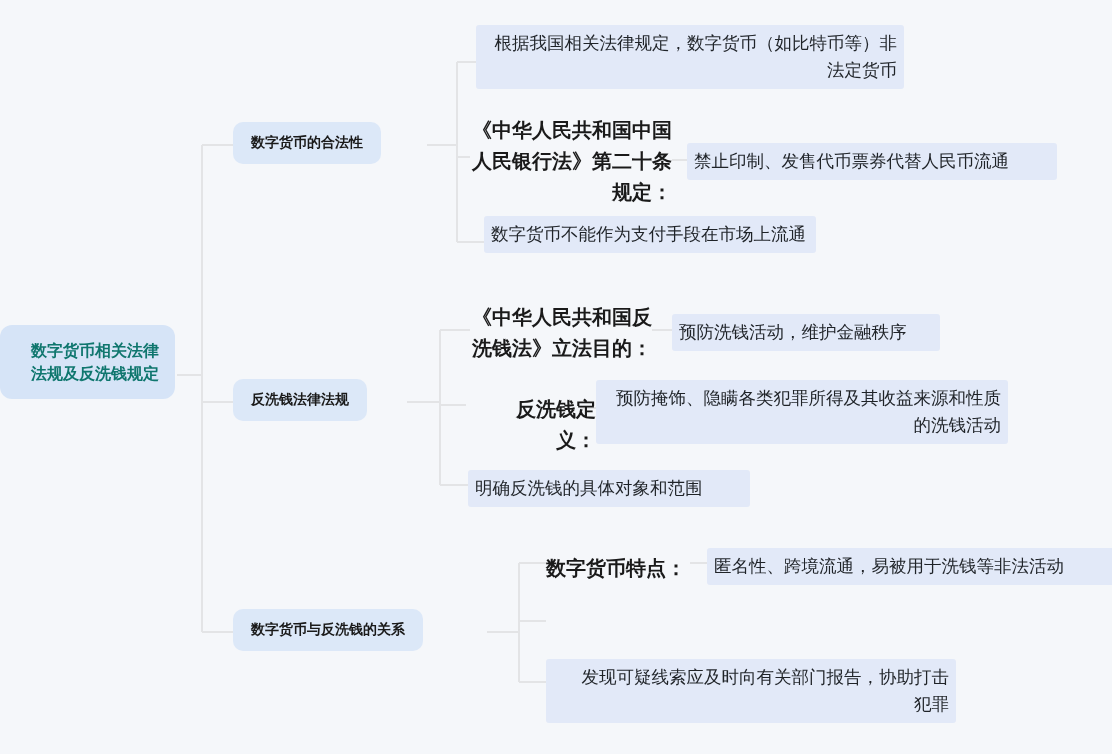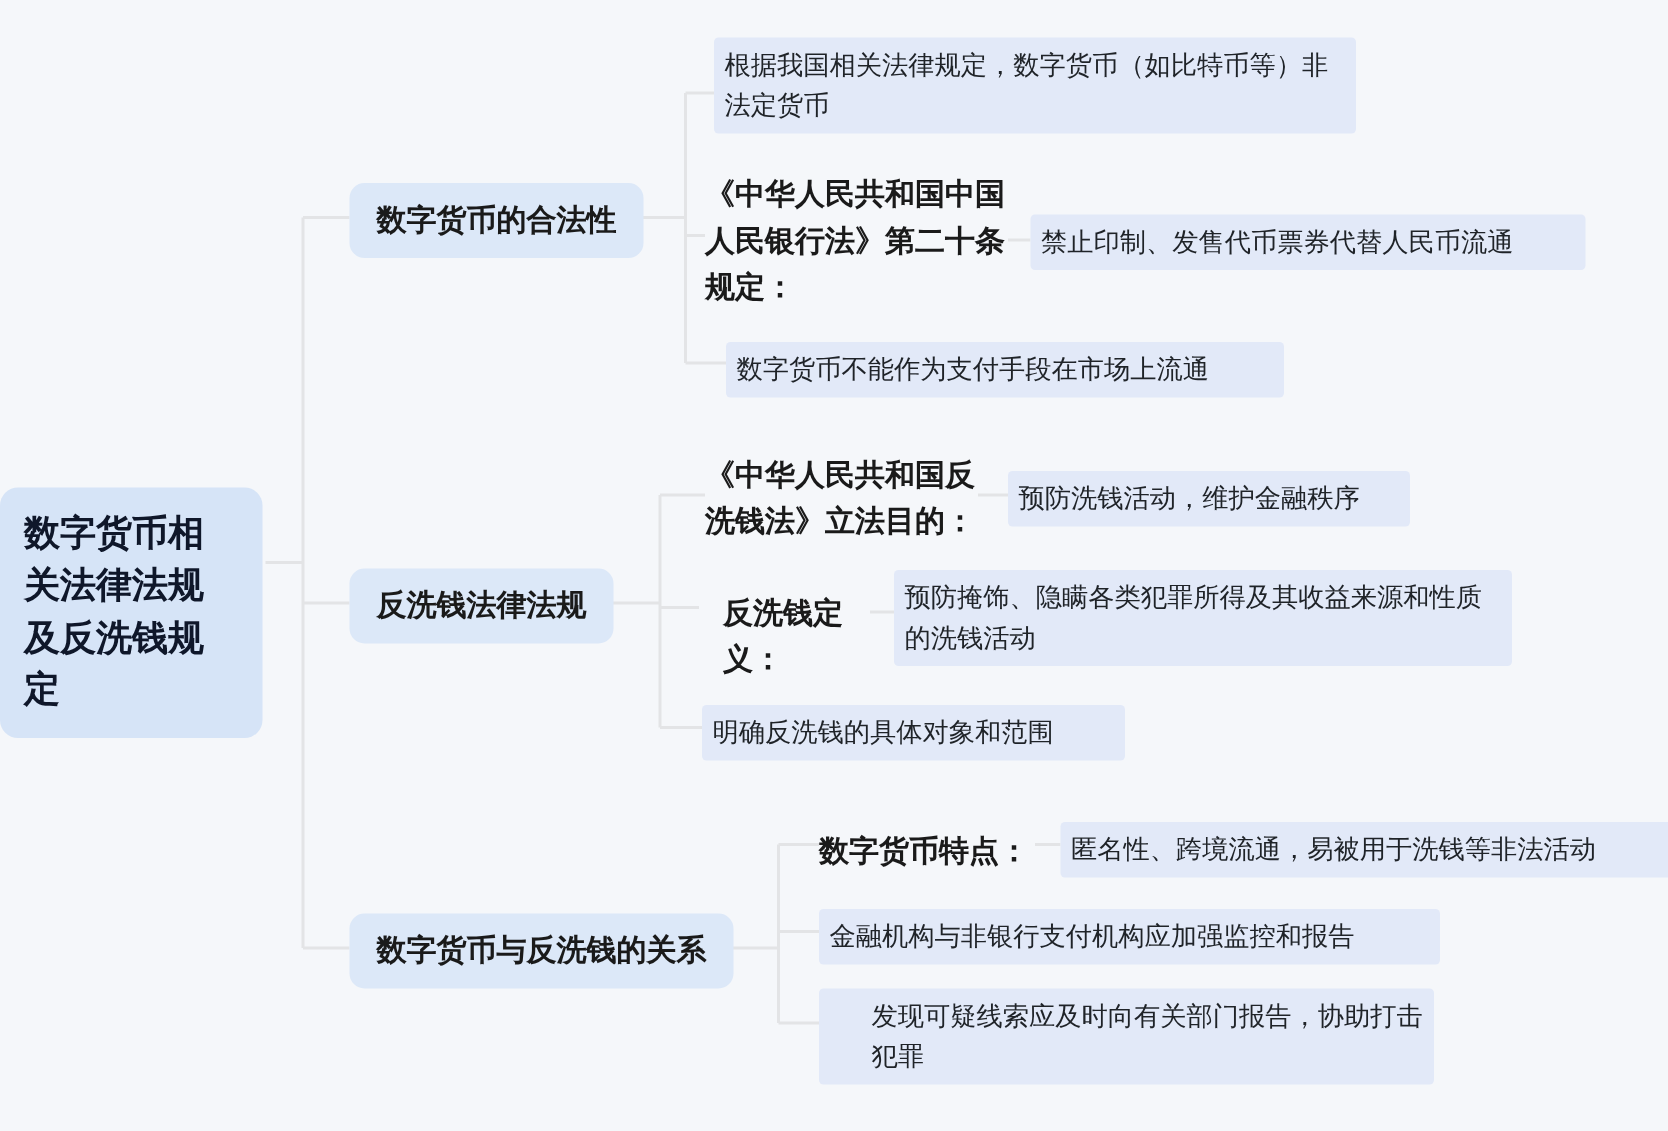--- a/index.html
+++ b/index.html
@@ -19,44 +19,45 @@
   svg.links {
     position: absolute;
     left: 0; top: 0;
     width: 1112px; height: 754px;
     pointer-events: none;
   }
   .node {
     position: absolute;
     display: flex;
     align-items: center;
+    text-align: right;
   }
   .node-text {
     display: block;
     white-space: pre-wrap;
     word-break: break-all;
   }
   
   .root {
     background: #d6e4f7;
     border-radius: 12px;
     padding: 14px 16px;
-    color: #0f172a;
+    color: #0f766e;
     font-weight: bold;
-    font-size: 24px;
+    font-size: 16px;
     line-height: 1.45;
   }
   
   .branch {
     background: #dce8f8;
     border-radius: 10px;
     padding: 11px 18px;
     color: #1a1a1a;
     font-weight: bold;
-    font-size: 20px;
+    font-size: 14px;
     line-height: 1.4;
     white-space: nowrap;
   }
   
   .leaf-label {
     color: #1a1a1a;
     font-weight: bold;
     font-size: 20px;
     line-height: 1.55;
     padding: 2px 0;
@@ -129,21 +130,21 @@
   </div>
 
   <div class="node leaf-label" style="left:470px; top:113px; width:202px;">
     <span class="node-text">《中华人民共和国中国人民银行法》第二十条规定：</span>
   </div>
 
   <div class="node chip" style="left:687px; top:143px; width:370px;">
     <span class="node-text">禁止印制、发售代币票券代替人民币流通</span>
   </div>
 
-  <div class="node chip" style="left:484px; top:228px; width:372px;">
+  <div class="node chip" style="left:484px; top:216px; width:332px;">
     <span class="node-text">数字货币不能作为支付手段在市场上流通</span>
   </div>
 
   <div class="node branch" style="left:233px; top:379px;">
     <span class="node-text">反洗钱法律法规</span>
   </div>
 
   <div class="node leaf-label" style="left:470px; top:300px; width:182px;">
     <span class="node-text">《中华人民共和国反洗钱法》立法目的：</span>
   </div>
@@ -169,21 +170,18 @@
   </div>
 
   <div class="node leaf-label" style="left:546px; top:551px; width:144px;">
     <span class="node-text">数字货币特点：</span>
   </div>
 
   <div class="node chip" style="left:707px; top:548px; width:440px;">
     <span class="node-text">匿名性、跨境流通，易被用于洗钱等非法活动</span>
   </div>
 
-  <div class="node chip" style="left:546px; top:606px; width:414px;">
-    <span class="node-text">金融机构与非银行支付机构应加强监控和报告</span>
-  </div>
 
   <div class="node chip" style="left:546px; top:659px; width:410px;padding-left:35px;">
     <span class="node-text">发现可疑线索应及时向有关部门报告，协助打击犯罪</span>
   </div>
 
 </div>
 
 </body></html>

